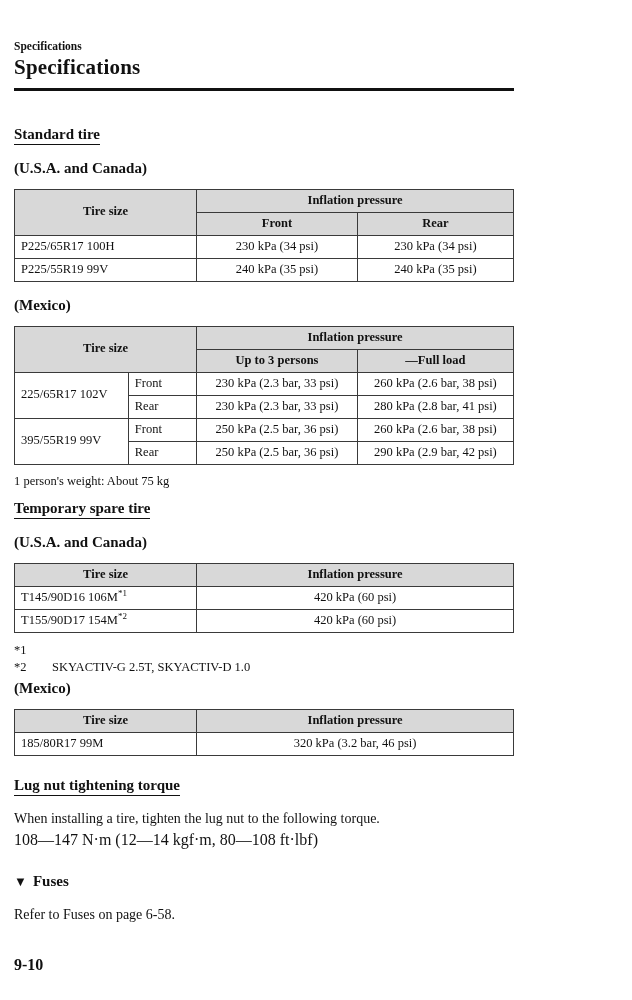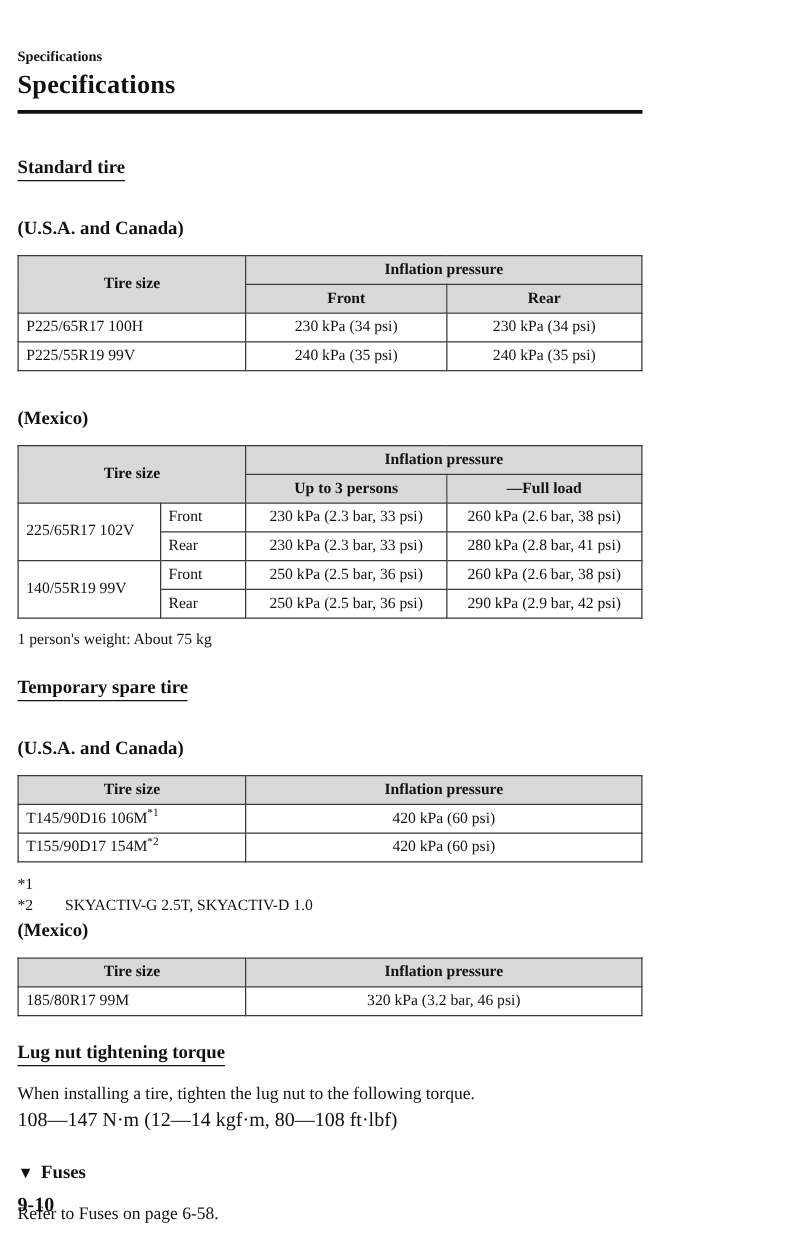--- a/index.html
+++ b/index.html
@@ -33,23 +33,23 @@
   }
   h2.section-heading {
     display: inline-block;
     margin: 0;
     font-size: 15px;
     font-weight: bold;
     border-bottom: 1.6px solid #111111;
     padding-bottom: 1px;
   }
   .mt-std { margin-top: 34px; }
-  .mt-sec { margin-top: 22px; }
+  .mt-sec { margin-top: 10px; }
   h3.region-heading {
-    margin: 30px 0 12px 0;
+    margin: 15px 0 12px 0;
     font-size: 15px;
     font-weight: bold;
   }
   table.spec {
     width: 100%;
     border-collapse: collapse;
     font-size: 12.5px;
     table-layout: fixed;
     margin-top: 12px;
   }
@@ -180,21 +180,21 @@
       <td class="cell-left">Front</td>
       <td>230 kPa (2.3 bar, 33 psi)</td>
       <td>260 kPa (2.6 bar, 38 psi)</td>
     </tr>
     <tr>
       <td class="cell-left">Rear</td>
       <td>230 kPa (2.3 bar, 33 psi)</td>
       <td>280 kPa (2.8 bar, 41 psi)</td>
     </tr>
     <tr>
-      <td class="cell-left" rowspan="2">140/55R19 99V</td>
+      <td class="cell-left" rowspan="2">395/55R19 99V</td>
       <td class="cell-left">Front</td>
       <td>250 kPa (2.5 bar, 36 psi)</td>
       <td>260 kPa (2.6 bar, 38 psi)</td>
     </tr>
     <tr>
       <td class="cell-left">Rear</td>
       <td>250 kPa (2.5 bar, 36 psi)</td>
       <td>290 kPa (2.9 bar, 42 psi)</td>
     </tr>
   </tbody>

